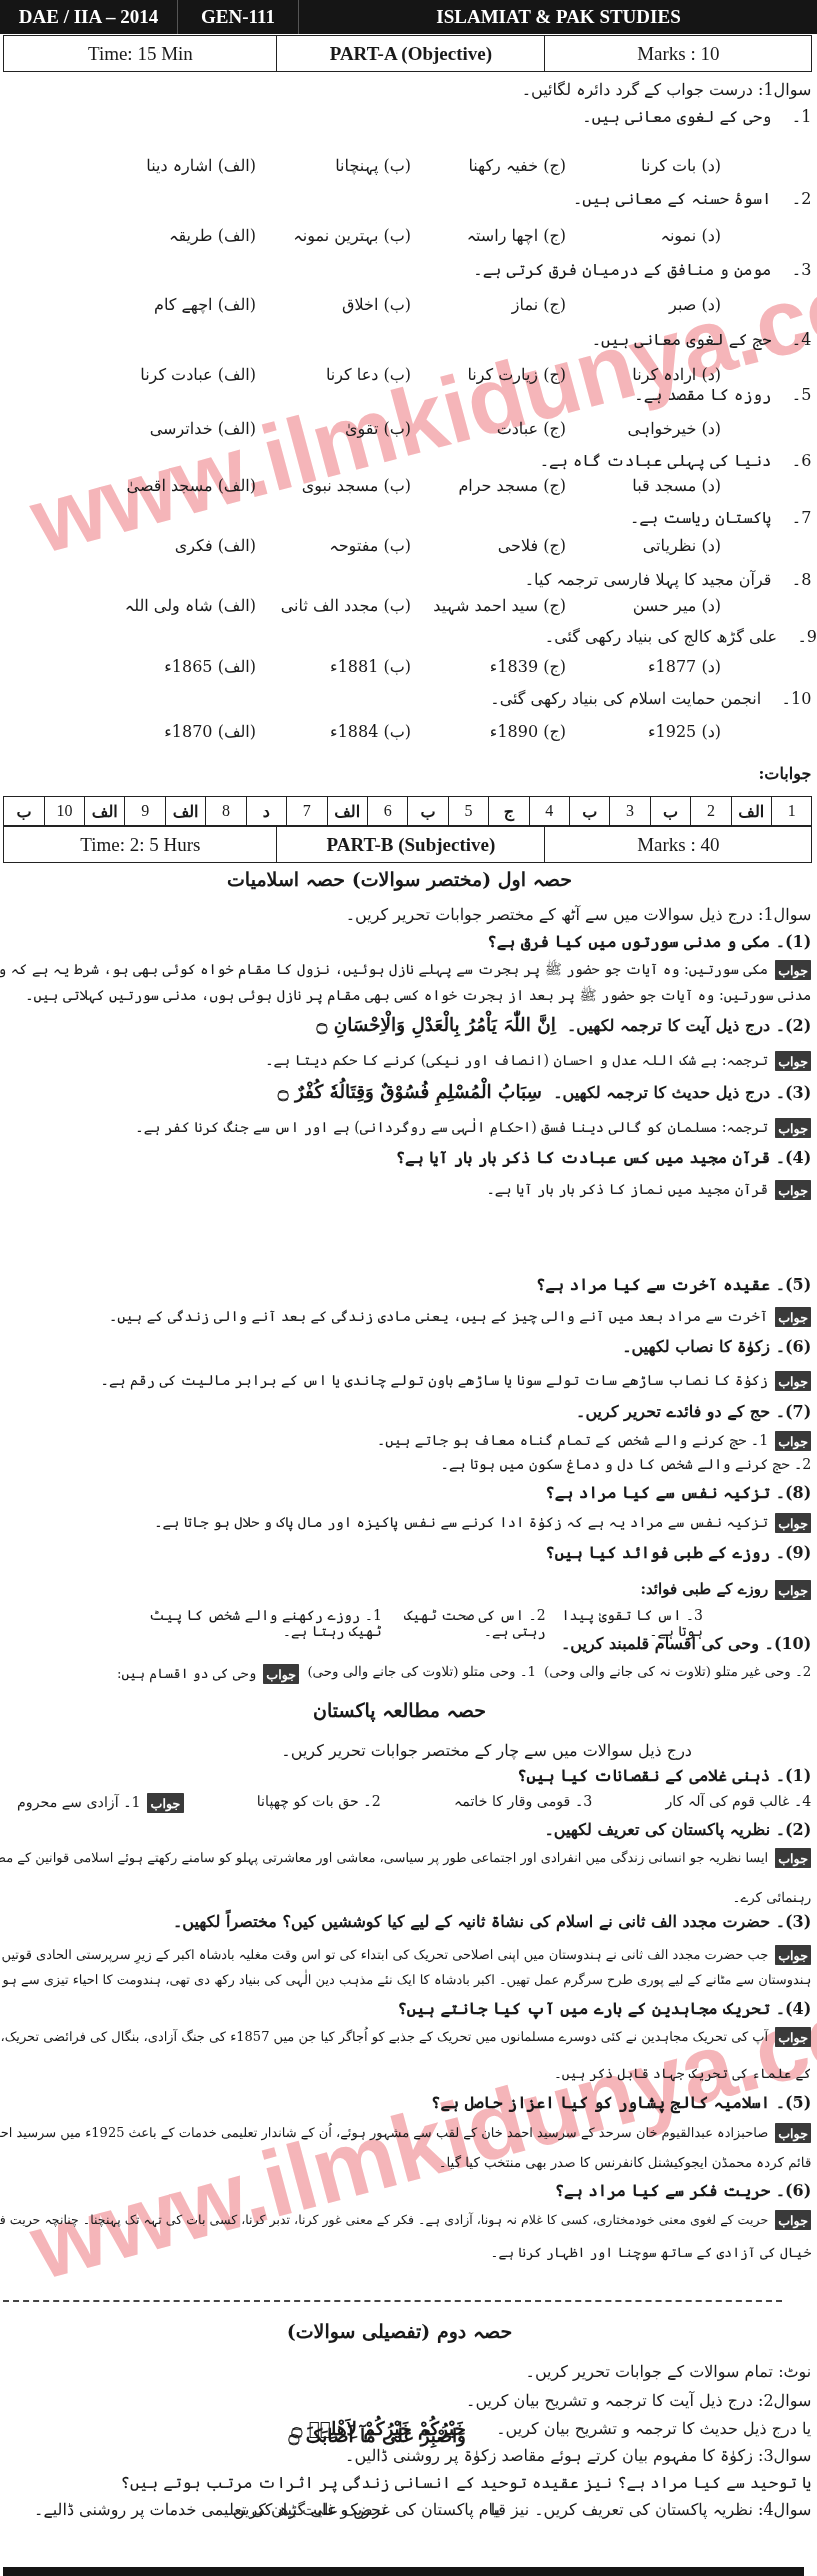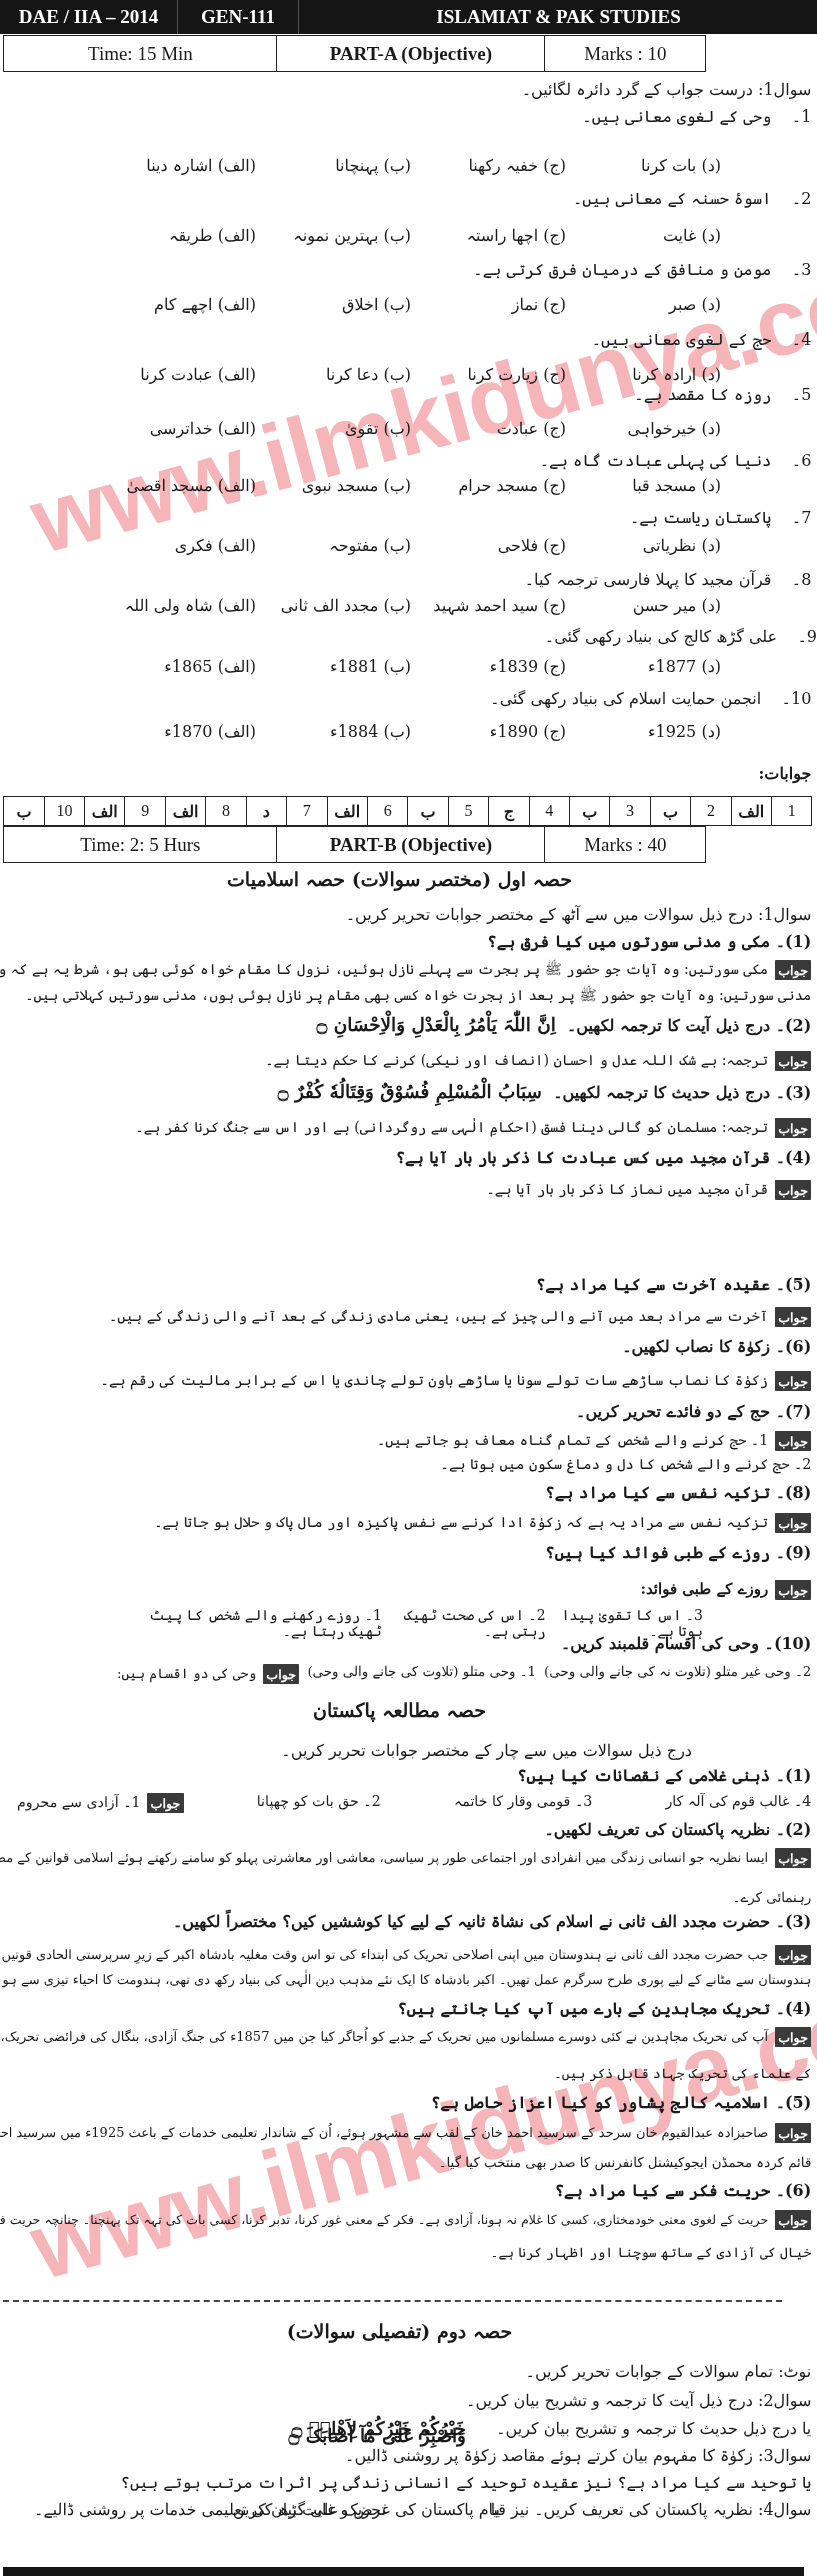--- a/index.html
+++ b/index.html
@@ -17,21 +17,21 @@
 
   .page { position: relative; z-index: 1; }
 
   
   .title-bar { position: absolute; top: 0; left: 0; width: 818px; height: 34px; background: #151515; display: flex; color: #fff; font-family: "Liberation Serif", serif; font-weight: bold; }
   .title-bar .cell { height: 34px; display: flex; align-items: center; justify-content: center; font-size: 19px; border-right: 1.7px solid #555; }
   .title-bar .c1 { width: 178px; }
   .title-bar .c2 { width: 121px; }
   .title-bar .c3 { flex: 1; border-right: none; }
 
-  .info-row { position: absolute; left: 3.4px; width: 703px; height: 37px; display: flex; border: 1.7px solid #222; font-family: "Liberation Serif", serif; }
+  .info-row { position: absolute; left: 3.4px; width: 809px; height: 37px; display: flex; border: 1.7px solid #222; font-family: "Liberation Serif", serif; }
   .info-row .cell { display: flex; align-items: center; justify-content: center; font-size: 19px; border-right: 1.7px solid #222; }
   .info-row .cell:last-child { border-right: none; }
   .info-row .i1 { width: 273px; }
   .info-row .i2 { width: 268px; font-weight: bold; }
   .info-row .i3 { flex: 1; }
   .line { position: absolute; font-size: 16px; white-space: nowrap; direction: rtl; }
   .heading { position: absolute; left: 0; width: 799px; text-align: center; font-weight: bold; font-size: 19px; direction: rtl; }
   .bold { font-weight: bold; }
   .arabic { font-weight: bold; font-size: 18.4px; }
 
@@ -75,21 +75,21 @@
     <span>(ب) پہنچانا</span>
     <span>(ج) خفیہ رکھنا</span>
     <span>(د) بات کرنا</span>
   </div>
 
   <div class="line" style="top:189px; right:6.7px;"><span>2۔</span>&nbsp;&nbsp;&nbsp;&nbsp;<span>اسوۂ حسنہ کے معانی ہیں۔</span></div>
   <div class="opts" style="top:226px;">
     <span>(الف) طریقہ</span>
     <span>(ب) بہترین نمونہ</span>
     <span>(ج) اچھا راستہ</span>
-    <span>(د) غایت</span>
+    <span>(د) نمونہ</span>
   </div>
 
   <div class="line" style="top:260px; right:6.7px;"><span>3۔</span>&nbsp;&nbsp;&nbsp;&nbsp;<span>مومن و منافق کے درمیان فرق کرتی ہے۔</span></div>
   <div class="opts" style="top:295px;">
     <span>(الف) اچھے کام</span>
     <span>(ب) اخلاق</span>
     <span>(ج) نماز</span>
     <span>(د) صبر</span>
   </div>
 
@@ -170,21 +170,21 @@
     <div class="k">8</div>
     <div class="k bold">الف</div>
     <div class="k">9</div>
     <div class="k bold">الف</div>
     <div class="k">10</div>
     <div class="k bold">ب</div>
   </div>
 
   <div class="info-row" style="top:826px;">
     <div class="cell i1">Time: 2: 5 Hurs</div>
-    <div class="cell i2">PART-B (Objective)</div>
+    <div class="cell i2">PART-B (Subjective)</div>
     <div class="cell i3">Marks : 40</div>
   </div>
 
   <div class="heading" style="top:868px;">حصہ اول (مختصر سوالات) حصہ اسلامیات</div>
   <div class="line" style="top:905px; right:6.7px;">سوال1:   درج ذیل سوالات میں سے آٹھ کے مختصر جوابات تحریر کریں۔</div>
 
   <div class="line bold" style="top:932px; right:6.7px;">(1)۔   مکی و مدنی سورتوں میں کیا فرق ہے؟</div>
   <div class="line" style="top:960px; right:6.7px; font-size:14.2px;"><span class="badge">جواب</span><span>مکی سورتیں:   وہ آیات جو حضور ﷺ پر ہجرت سے پہلے نازل ہوئیں، نزول کا مقام خواہ کوئی بھی ہو، شرط یہ ہے کہ وہ مکی آیات ہوں۔</span></div>
   <div class="line" style="top:987px; right:6.7px; font-size:14.2px;">مدنی سورتیں:  وہ آیات جو حضور ﷺ پر بعد از ہجرت خواہ کسی بھی مقام پر نازل ہوئی ہوں، مدنی سورتیں کہلاتی ہیں۔</div>
 

